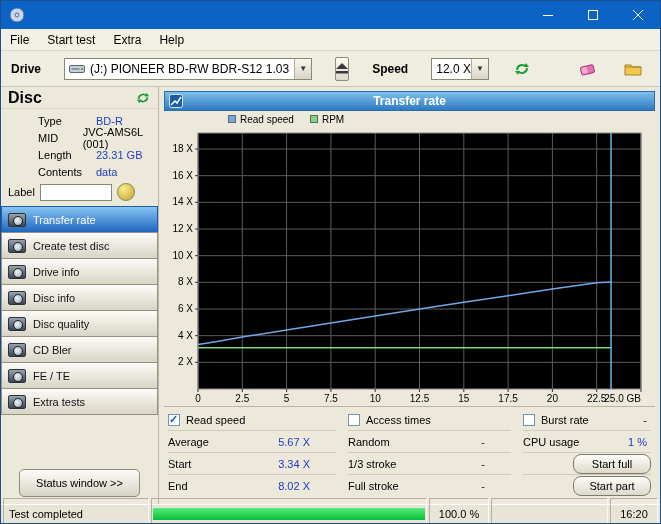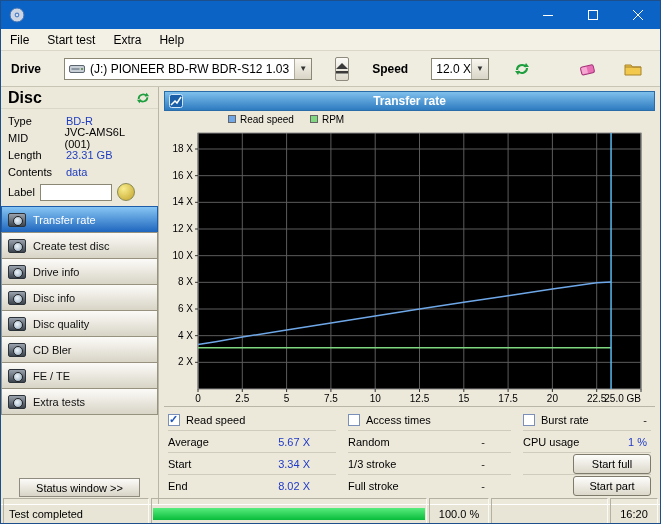--- a/index.html
+++ b/index.html
@@ -40,39 +40,39 @@
 
   
   .content { flex:1; display:flex; min-height:0; }
   .left-panel { width:158px; border-right:1px solid #B9B5A7; display:flex;
                 flex-direction:column; background:#ECE9DB; flex:0 0 auto; }
   .disc-header { height:22px; display:flex; align-items:center; padding:0 7px;
                  font-size:16px; font-weight:bold; border-bottom:1px solid #DAD6C8; }
   .disc-header .ref { margin-left:auto; display:flex; }
   .disc-fields { padding:3px 7px 0; }
   .field-row { display:flex; font-size:11px; height:17px; align-items:center; }
-  .field-label { width:58px; color:#000; }
+  .field-label { width:58px; color:#000;margin-left:30px; }
   .label-row { display:flex; align-items:center; padding:3px 7px 5px; gap:5px; font-size:11px; }
   .label-input { width:72px; height:17px; border:1px solid #8A8775; background:#fff; }
   .disc-label-ic { width:18px; height:18px; border-radius:50%;
                    background:radial-gradient(circle at 35% 30%, #F9ED8C, #C2A22A);
                    border:1px solid #8a8a50; }
 
   .sidebar { display:flex; flex-direction:column; }
   .side-item { height:27px; display:flex; align-items:center; gap:7px; padding:0 6px; font-size:11px;
                border:1px solid #96927F; margin-top:-1px; color:#111;
                background:linear-gradient(#FCFBF8,#D8D4C6); cursor:default; }
   .side-item:first-child { margin-top:0; }
   .side-item.active { background:linear-gradient(#86C5F3,#1F66BE); color:#fff; border-color:#1C5CA8; }
   .side-icon { width:18px; height:14px; border-radius:2px; position:relative; flex:0 0 auto;
                background:linear-gradient(#9AA2AE,#3C444E); border:1px solid #2C323A; }
   .side-icon::after { content:""; position:absolute; left:4px; top:2px; width:8px; height:8px;
                       border-radius:50%; background:radial-gradient(circle at 40% 40%, #EDF4FA, #8FA6B8);
                       border:1px solid #222; }
-  .status-window-btn { margin:auto 18px 7px; height:19px; border:1px solid #8F8B7E; border-radius:0;
+  .status-window-btn { margin:auto 18px 7px; height:28px; border:1px solid #8F8B7E; border-radius:5px;
                        background:linear-gradient(#FCFBF8,#D8D4C6); font-size:11px;
                        display:flex; align-items:center; justify-content:center; }
 
   
   .main-panel { flex:1; display:flex; flex-direction:column; padding:4px 5px 0 5px; min-width:0; }
   .tr-header { height:20px; flex:0 0 auto; background:linear-gradient(#7FC0EC,#2E7BC0);
                border:1px solid #2A6CA8; display:flex; align-items:center; color:#fff;
                font-weight:bold; font-size:12px; padding:0 4px; position:relative; }
   .tr-header .hd-title { position:absolute; left:0; right:0; text-align:center; }
   .legend-row { height:16px; display:flex; align-items:center; gap:16px; font-size:10px; padding-left:64px; flex:0 0 auto; }
@@ -87,21 +87,21 @@
   .trow .val { margin-left:auto; color:#2039C8; }
   .trow .dashval { margin-left:auto; color:#222; }
   .trow.pr1 { padding-right:26px; }
   .trow.pr2 { padding-right:26px; }
   .trow.pr3 { padding-right:4px; }
   .cb { width:12px; height:12px; border:1px solid #7A90B8; background:#fff; margin-right:6px;
         position:relative; flex:0 0 auto; }
   .cb.checked::after { content:"\2713"; position:absolute; left:0; top:-2px; font-size:11px;
                        font-weight:bold; color:#2057B8; }
   .btn3d { width:78px; height:20px; background:linear-gradient(#FDFDFB,#DCD8CA);
-           border:1px solid #7E7A6C; border-radius:3px; font-size:11px;
+           border:1px solid #7E7A6C; border-radius:8px; font-size:11px;
            font-family:"Liberation Sans",sans-serif; }
   .btnrow { justify-content:flex-end; }
 
   
   .statusbar { height:19px; display:flex; align-items:center; background:#E8E5D7;
                border-top:1px solid #FFFFFF; font-size:11px; flex:0 0 auto; padding:0 2px; }
   .sb-cell { height:32px; border:1px solid #B4B0A2; border-bottom-color:#FAFAF5;
              border-right-color:#FAFAF5; display:flex; align-items:center; padding:0 5px;
              margin-right:2px;text-align:center; }
   .sb-status { width:146px; flex:0 0 auto; }

